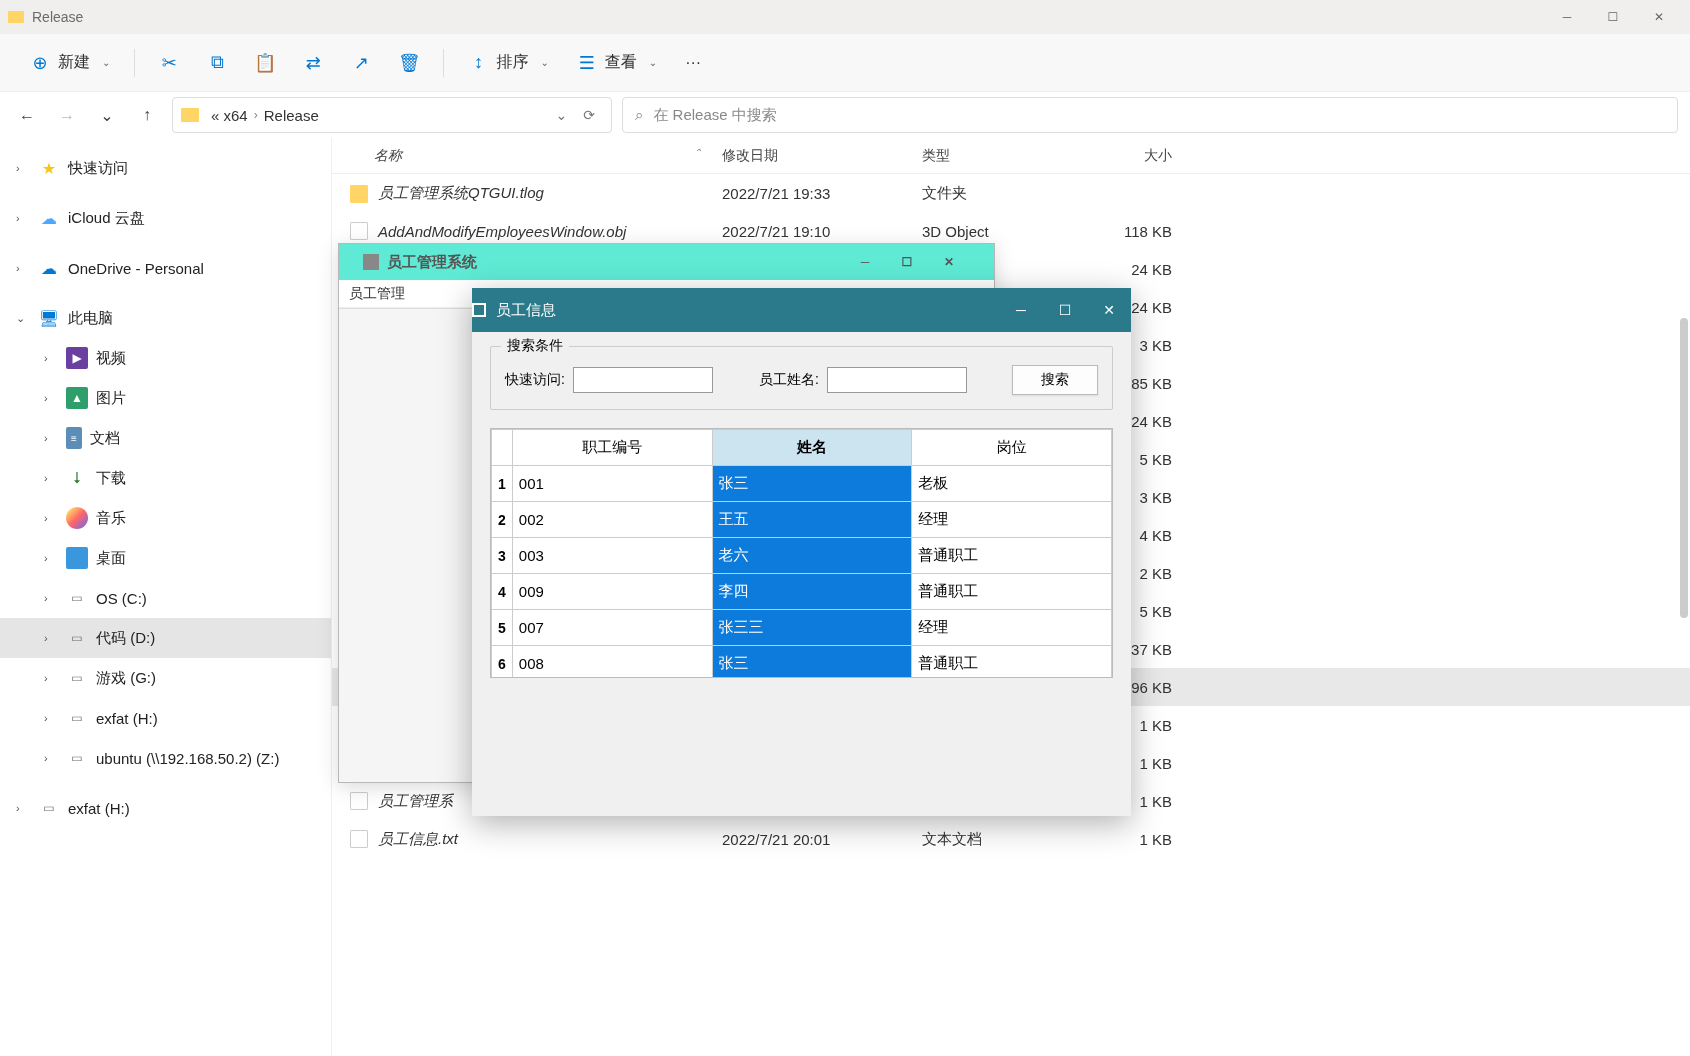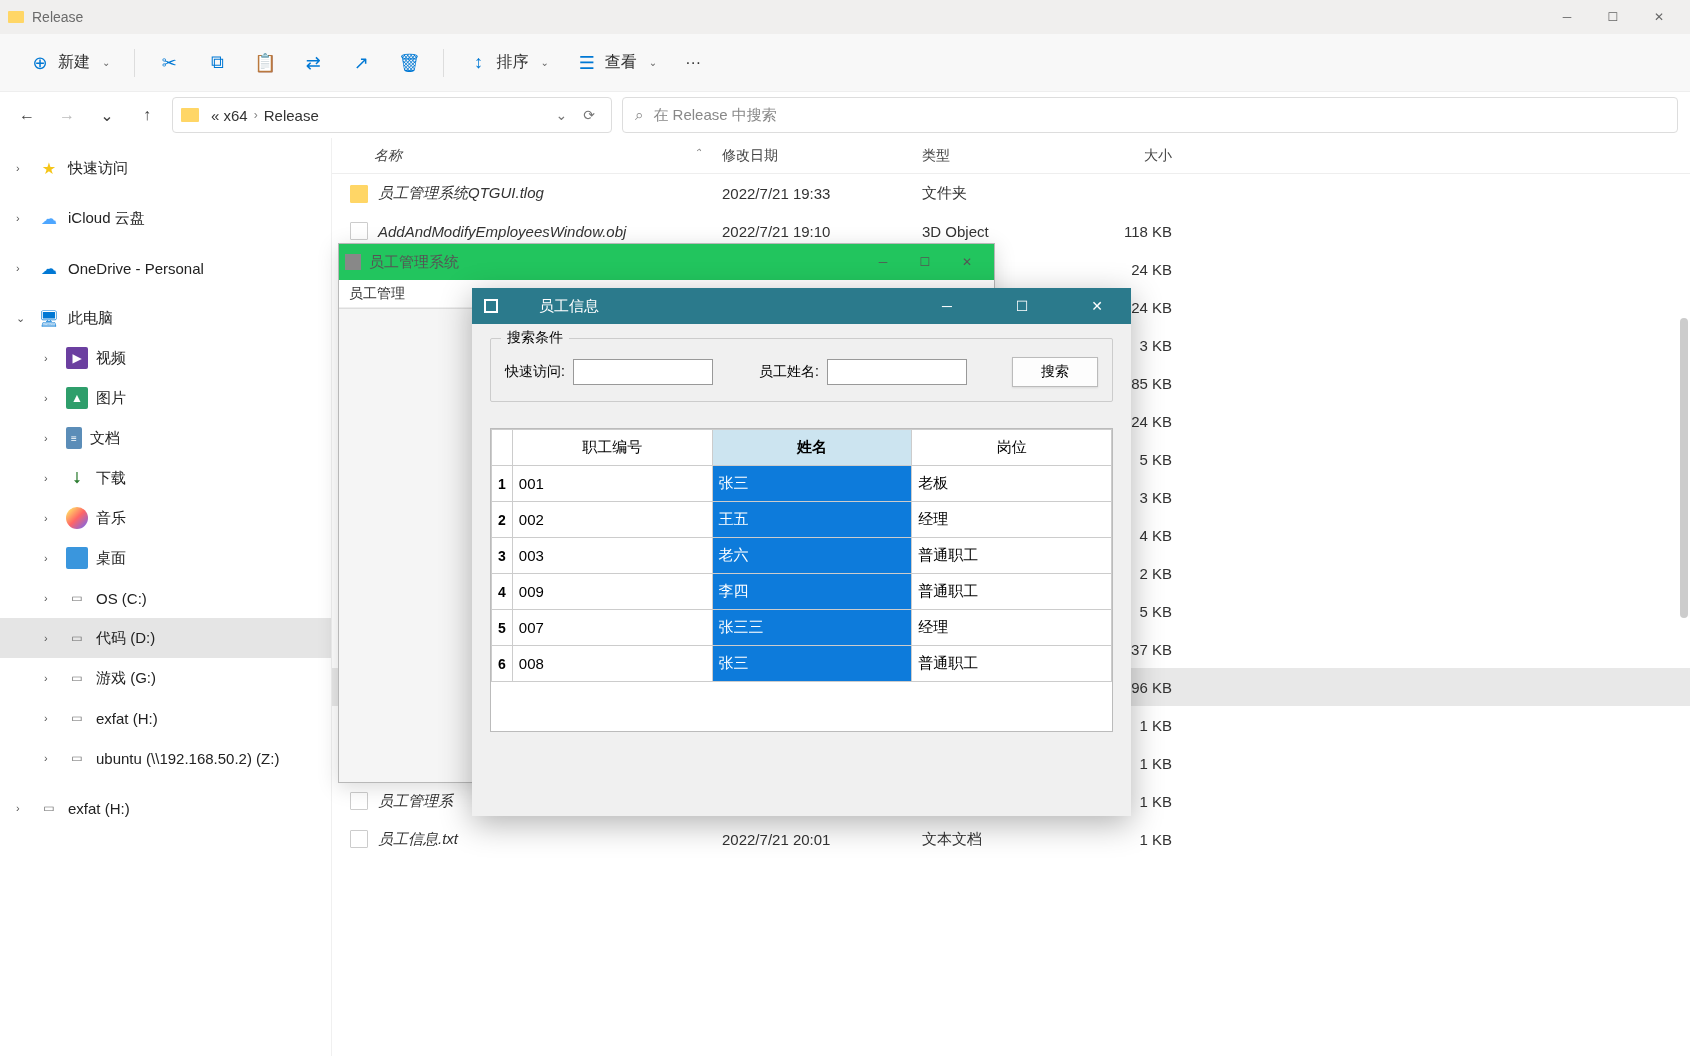--- a/index.html
+++ b/index.html
@@ -60,44 +60,44 @@
 .col-type { flex: 0 0 160px; }
 .col-size { flex: 0 0 110px; text-align: right; padding-right: 20px; }
 .file-row { display: flex; height: 38px; align-items: center; font-size: 15px; color: #333; }
 .file-row.sel { background: #e8e8e8; }
 .file-ico { width: 18px; height: 18px; margin-left: 18px; margin-right: 10px; display: flex; align-items: center; justify-content: center; font-size: 14px; color: #888; border: 1px solid #ccc; border-radius: 1px; }
 .file-ico.folder { background: #ffd666; border-color: #ffd666; }
 .scrollbar-v { position: absolute; right: 2px; top: 180px; width: 8px; height: 300px; background: #ccc; border-radius: 4px; }
 
 
 .dialog1 { position: absolute; left: 338px; top: 243px; width: 657px; height: 540px; background: #fff; border: 1px solid #b8b8b8; box-shadow: 0 4px 20px rgba(0,0,0,.15); }
-.d1-title { height: 36px; background: #22c55e; display: flex; align-items: center; padding: 0 6px; font-size: 15px; color: #555; }
+.d1-title { height: 36px; background: #5eead4; display: flex; align-items: center; padding: 0 24px; font-size: 15px; color: #555; font-weight: bold; }
 .d1-ico { width: 16px; height: 16px; background: #888; margin-right: 8px; }
 .d1-title .spacer { flex: 1; }
 .d1-wbtn { width: 42px; height: 30px; display: flex; align-items: center; justify-content: center; color: #555; cursor: pointer; font-size: 12px; }
 .d1-menu { height: 28px; padding: 0 10px; font-size: 14px; color: #333; display: flex; align-items: center; border-bottom: 1px solid #eee; }
 .d1-body { background: #f5f5f5; height: calc(100% - 64px); border-top: 1px solid #ddd; }
 
 
 .dialog2 { position: absolute; left: 472px; top: 288px; width: 659px; height: 528px; background: #f0f0f0; box-shadow: 0 8px 30px rgba(0,0,0,.3); }
-.d2-title { height: 36px; background: #2b7a8c; display: flex; align-items: center; padding: 0 12px; color: #fff; font-size: 15px; gap: 31px; }
+.d2-title { height: 44px; background: #2b7a8c; display: flex; align-items: center; padding: 0 0; color: #fff; font-size: 15px; }
 .d2-ico { width: 14px; height: 14px; border: 2px solid #fff; margin-right: 10px; }
 .d2-title .spacer { flex: 1; }
 .d2-wbtn { width: 44px; height: 36px; display: flex; align-items: center; justify-content: center; color: #fff; cursor: pointer; font-size: 14px; }
 .d2-body { padding: 14px 18px; }
 .search-group { border: 1px solid #ccc; border-radius: 2px; padding: 18px 14px 14px; position: relative; background: #f0f0f0; }
 .search-group .legend { position: absolute; top: -10px; left: 10px; background: #f0f0f0; padding: 0 6px; font-size: 14px; }
 .search-row { display: flex; align-items: center; gap: 8px; }
 .search-row label { font-size: 14px; }
 .search-row input { width: 140px; height: 26px; border: 1px solid #999; background: #fff; padding: 0 4px; }
 .search-row .gap { flex: 0 0 30px; }
 .search-row .spacer { flex: 1; }
 .search-row button { width: 86px; height: 30px; background: #fdfdfd; border: 1px solid #bbb; cursor: pointer; font-size: 14px; box-shadow: 0 1px 2px rgba(0,0,0,.1); }
 
-.grid { margin-top: 26px; background: #fff; border: 1px solid #bbb; height: 304px; overflow: hidden; }
+.grid { margin-top: 18px; background: #fff; border: 1px solid #bbb; height: 250px; overflow: hidden; }
 .grid table { border-collapse: collapse; width: 100%; }
 .grid th, .grid td { border: 1px solid #ccc; height: 36px; font-size: 15px; text-align: left; padding: 0 6px; }
 .grid th { background: #fff; font-weight: normal; text-align: center; }
 .grid th.sel-col { background: #cce4f0; font-weight: bold; }
 .grid .rownum { width: 20px; text-align: center; background: #fff; font-weight: bold; font-size: 14px; }
 .grid td.sel-cell { background: #0d7bdb; color: #fff; }
 .grid .corner { width: 20px; background: #fff; }
 .btn-row { display: flex; justify-content: center; gap: 180px; margin-top: 16px; }
 .btn-row button { width: 92px; height: 28px; background: #fdfdfd; border: 1px solid #bbb; cursor: pointer; font-size: 14px; }
 </style>

